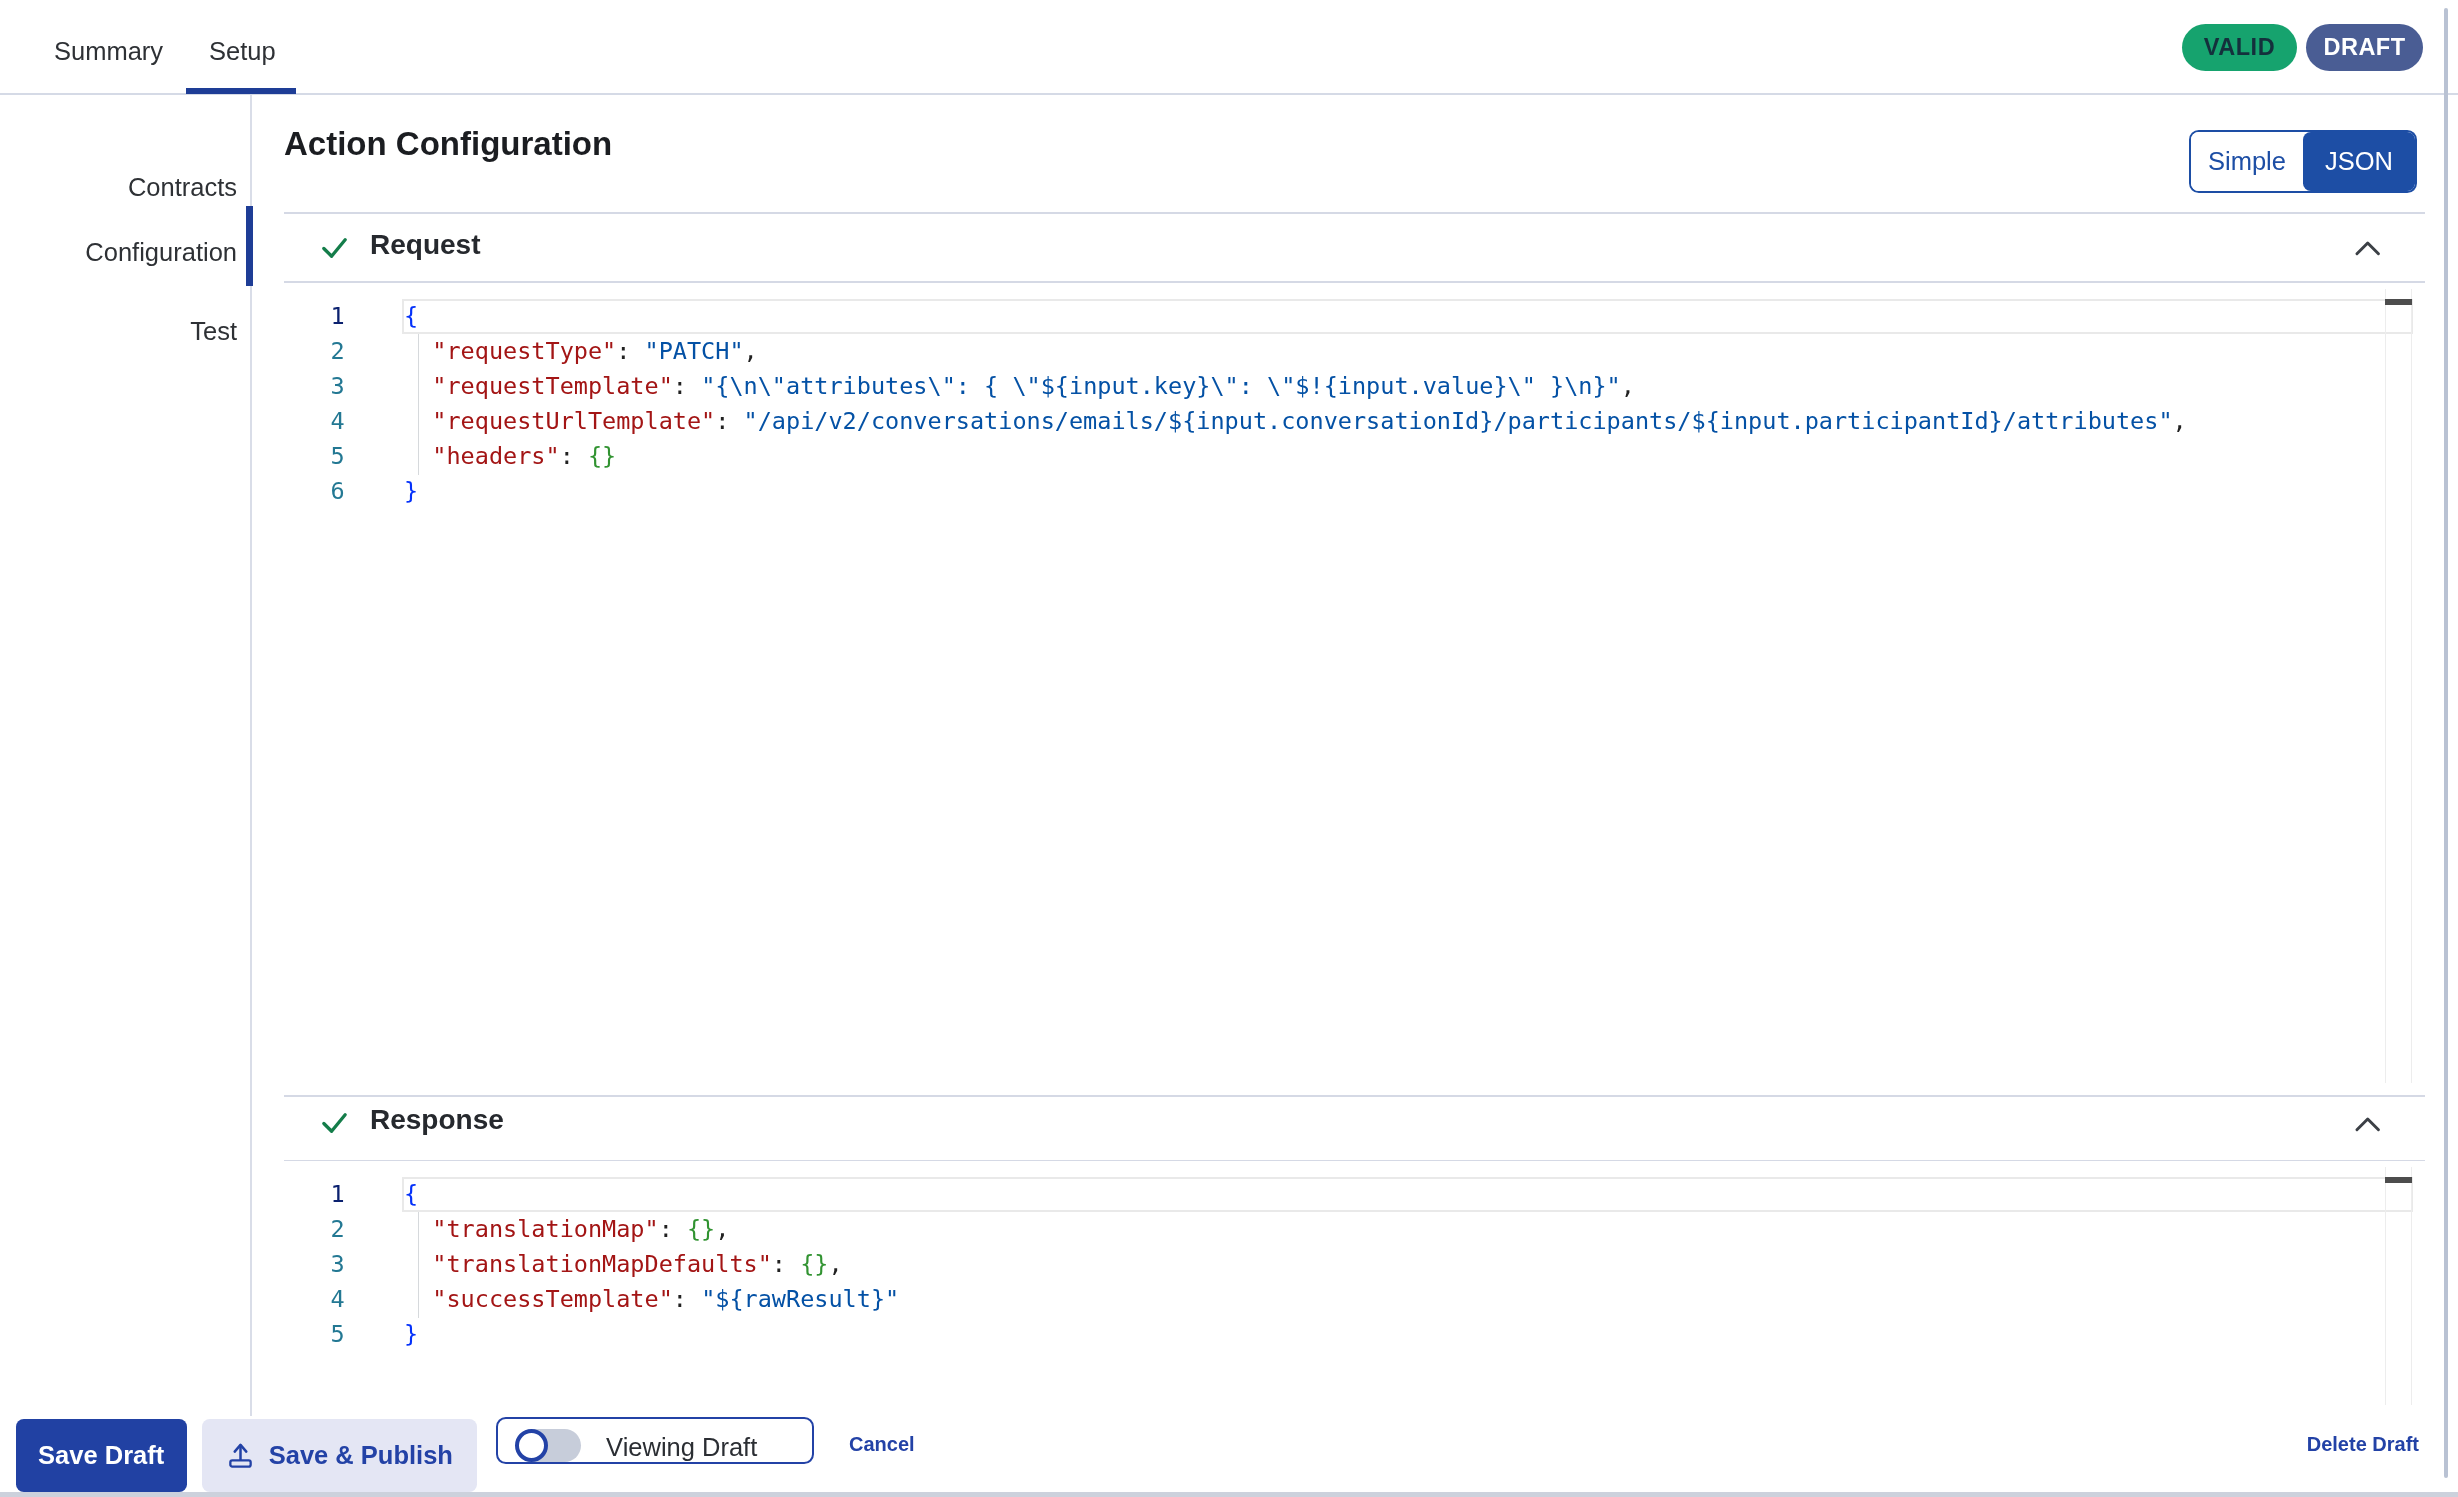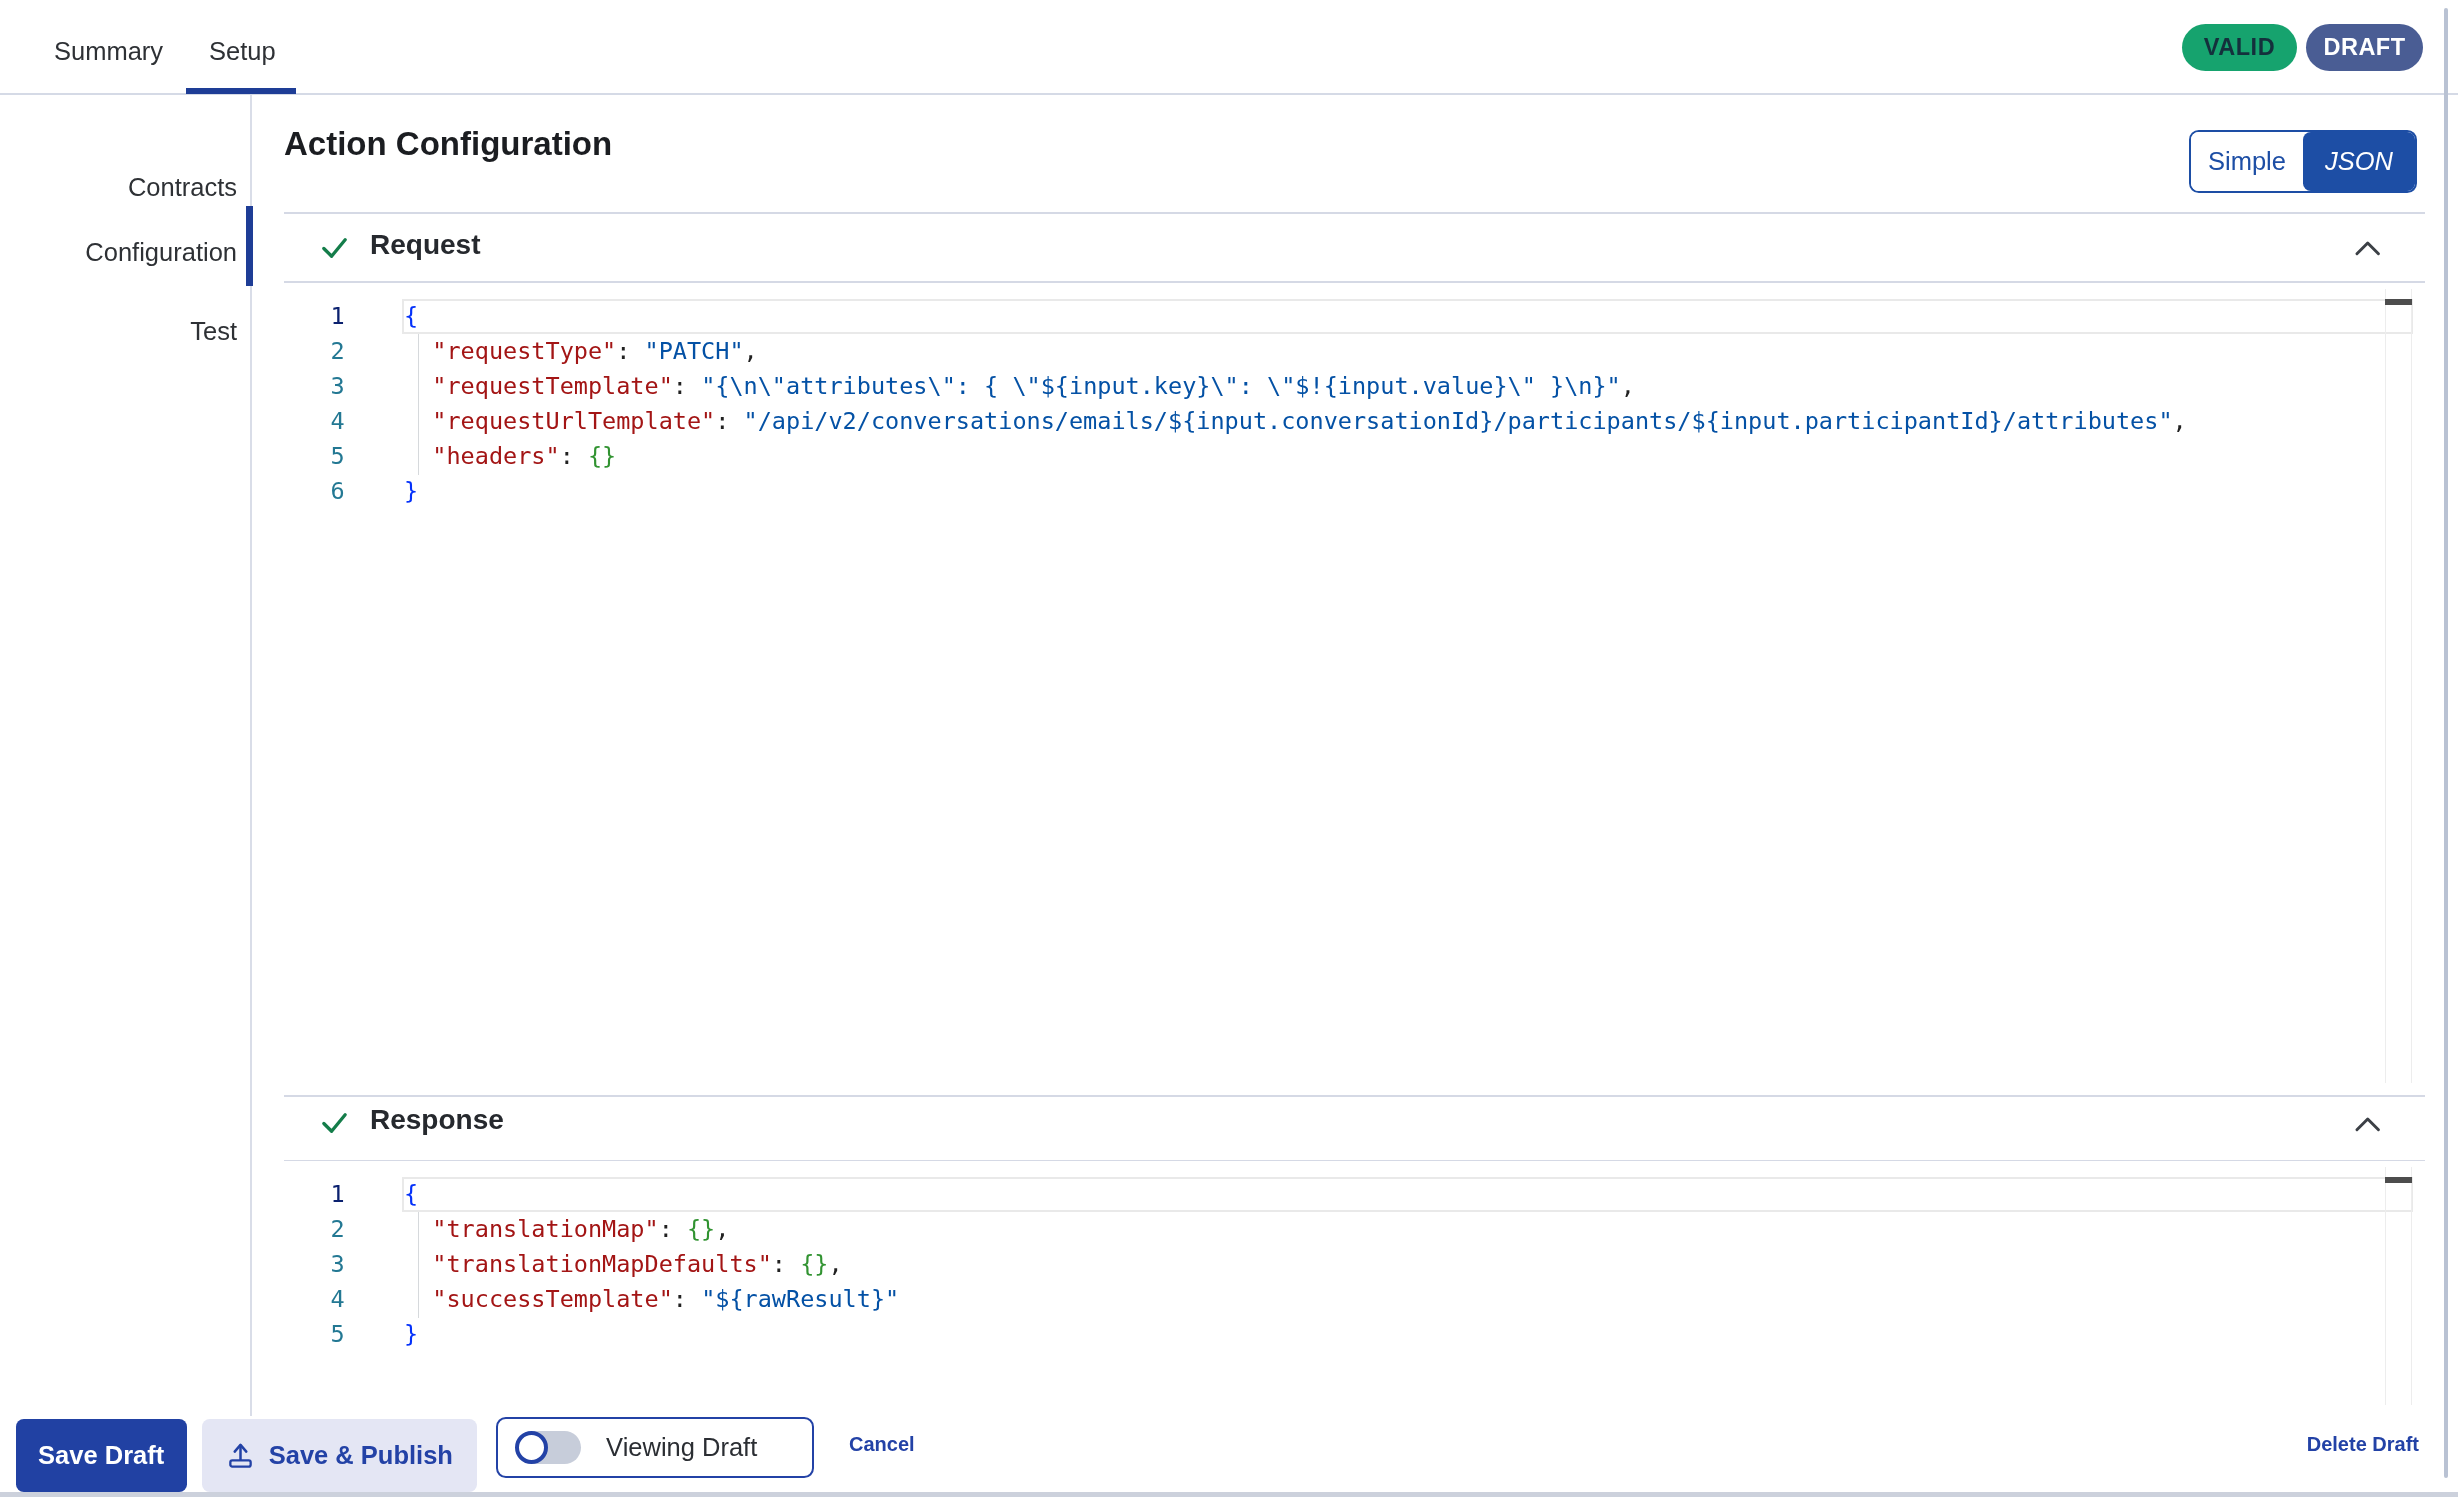--- a/index.html
+++ b/index.html
@@ -18,21 +18,21 @@
   
   .side-divider { position:absolute; left:250px; top:95px; width:2px; height:1321px; background:#d9dde8; }
   .side-item { position:absolute; left:0; width:237px; text-align:right; font-size:25.5px; color:#2e3135; cursor:pointer; }
   .side-active-bar { position:absolute; left:246px; top:206px; width:6.9px; height:80px; background:#1e3d96; }
 
   
   .page-title { position:absolute; left:284px; top:125px; font-size:33px; font-weight:800; color:#1b1d21; }
   .segmented { position:absolute; left:2189px; top:130px; height:63px; display:flex; border:2px solid #1d4ea5; border-radius:9.8px; overflow:hidden; background:#fff; }
   .seg-btn { width:112px; display:flex; align-items:center; justify-content:center; font-size:25.5px; cursor:pointer; }
   .seg-simple { color:#1d4ea5; background:#fff; }
-  .seg-json { color:#fff; background:#1d4ea5; border-radius:7.8px 5.9px 5.9px 7.8px;font-style:italic; }
+  .seg-json { color:#fff; background:#1d4ea5; border-radius:7.8px 5.9px 5.9px 7.8px; }
 
   .hr { position:absolute; left:284px; width:2141px; height:2px; background:#d5d9e5; }
 
   .section-header-title { position:absolute; left:370px; font-size:28px; font-weight:bold; color:#26292e; }
   .icon-abs { position:absolute; }
 
   
   .editor { position:absolute; left:284px; width:2141px; background:#fff; font-family:"DejaVu Sans Mono", monospace; }
   .gutter { position:absolute; left:19.6px; top:15.7px; width:41px; text-align:right; }
   .ln { height:35px; line-height:35px; font-size:23.5px; color:#237893; }
@@ -46,21 +46,21 @@
   .tk-b2  { color:#319331; }
   .cur-line-box { position:absolute; left:118px; top:15.7px; width:2011px; height:35px; border:2px solid #e9e9e9; }
   .ruler-rail { position:absolute; left:2101px; top:5.9px; width:27.4px; border-left:1px solid #ededed; border-right:1px solid #ededed; }
   .ruler-marker { position:absolute; left:2101px; top:15.7px; width:27.4px; height:5.9px; background:#4d4d4d; }
   .indent-guide { position:absolute; left:134px; width:1px; background:#d6d9dc; }
 
   
   .footer-btn { position:absolute; top:1419px; height:73px; border-radius:7.8px; display:flex; align-items:center; justify-content:center; font-size:25.5px; font-weight:bold; cursor:pointer; }
   .btn-save-draft { left:15.7px; width:171px; background:#2141a3; color:#fff; }
   .btn-save-publish { left:202px; width:275px; background:#e4e6f4; color:#2342a6; gap:13.7px; }
-  .viewing-box { position:absolute; left:496px; top:1417px; width:318px; height:61px; border:2px solid #2342a6; border-radius:9.8px; background:#fff; display:flex; align-items:center; cursor:pointer; }
+  .viewing-box { position:absolute; left:496px; top:1417px; width:318px; height:47px; border:2px solid #2342a6; border-radius:9.8px; background:#fff; display:flex; align-items:flex-end; cursor:pointer; }
   .toggle-track { position:relative; margin-left:17.6px; width:65px; height:33px; border-radius:16.7px; background:#c7cdda; }
   .toggle-knob { position:absolute; left:-1px; top:0; width:33px; height:33px; border-radius:50%; background:#fff; border:4.9px solid #2342a6; }
   .viewing-label { margin-left:25.5px; font-size:25.5px; color:#2b2e33; }
   .link-btn { position:absolute; top:1433px; font-size:20px; font-weight:bold; color:#2342a6; cursor:pointer; }
   .page-bottom-line { position:absolute; left:0; top:1492px; width:2458px; height:5.9px; background:#ccd1dc; }
   .scroll-thumb { position:absolute; left:2444px; top:7.8px; width:3.9px; height:1470px; border-radius:2px; background:#b9c2d3; }
 </style>
 </head>
 <body>
 

